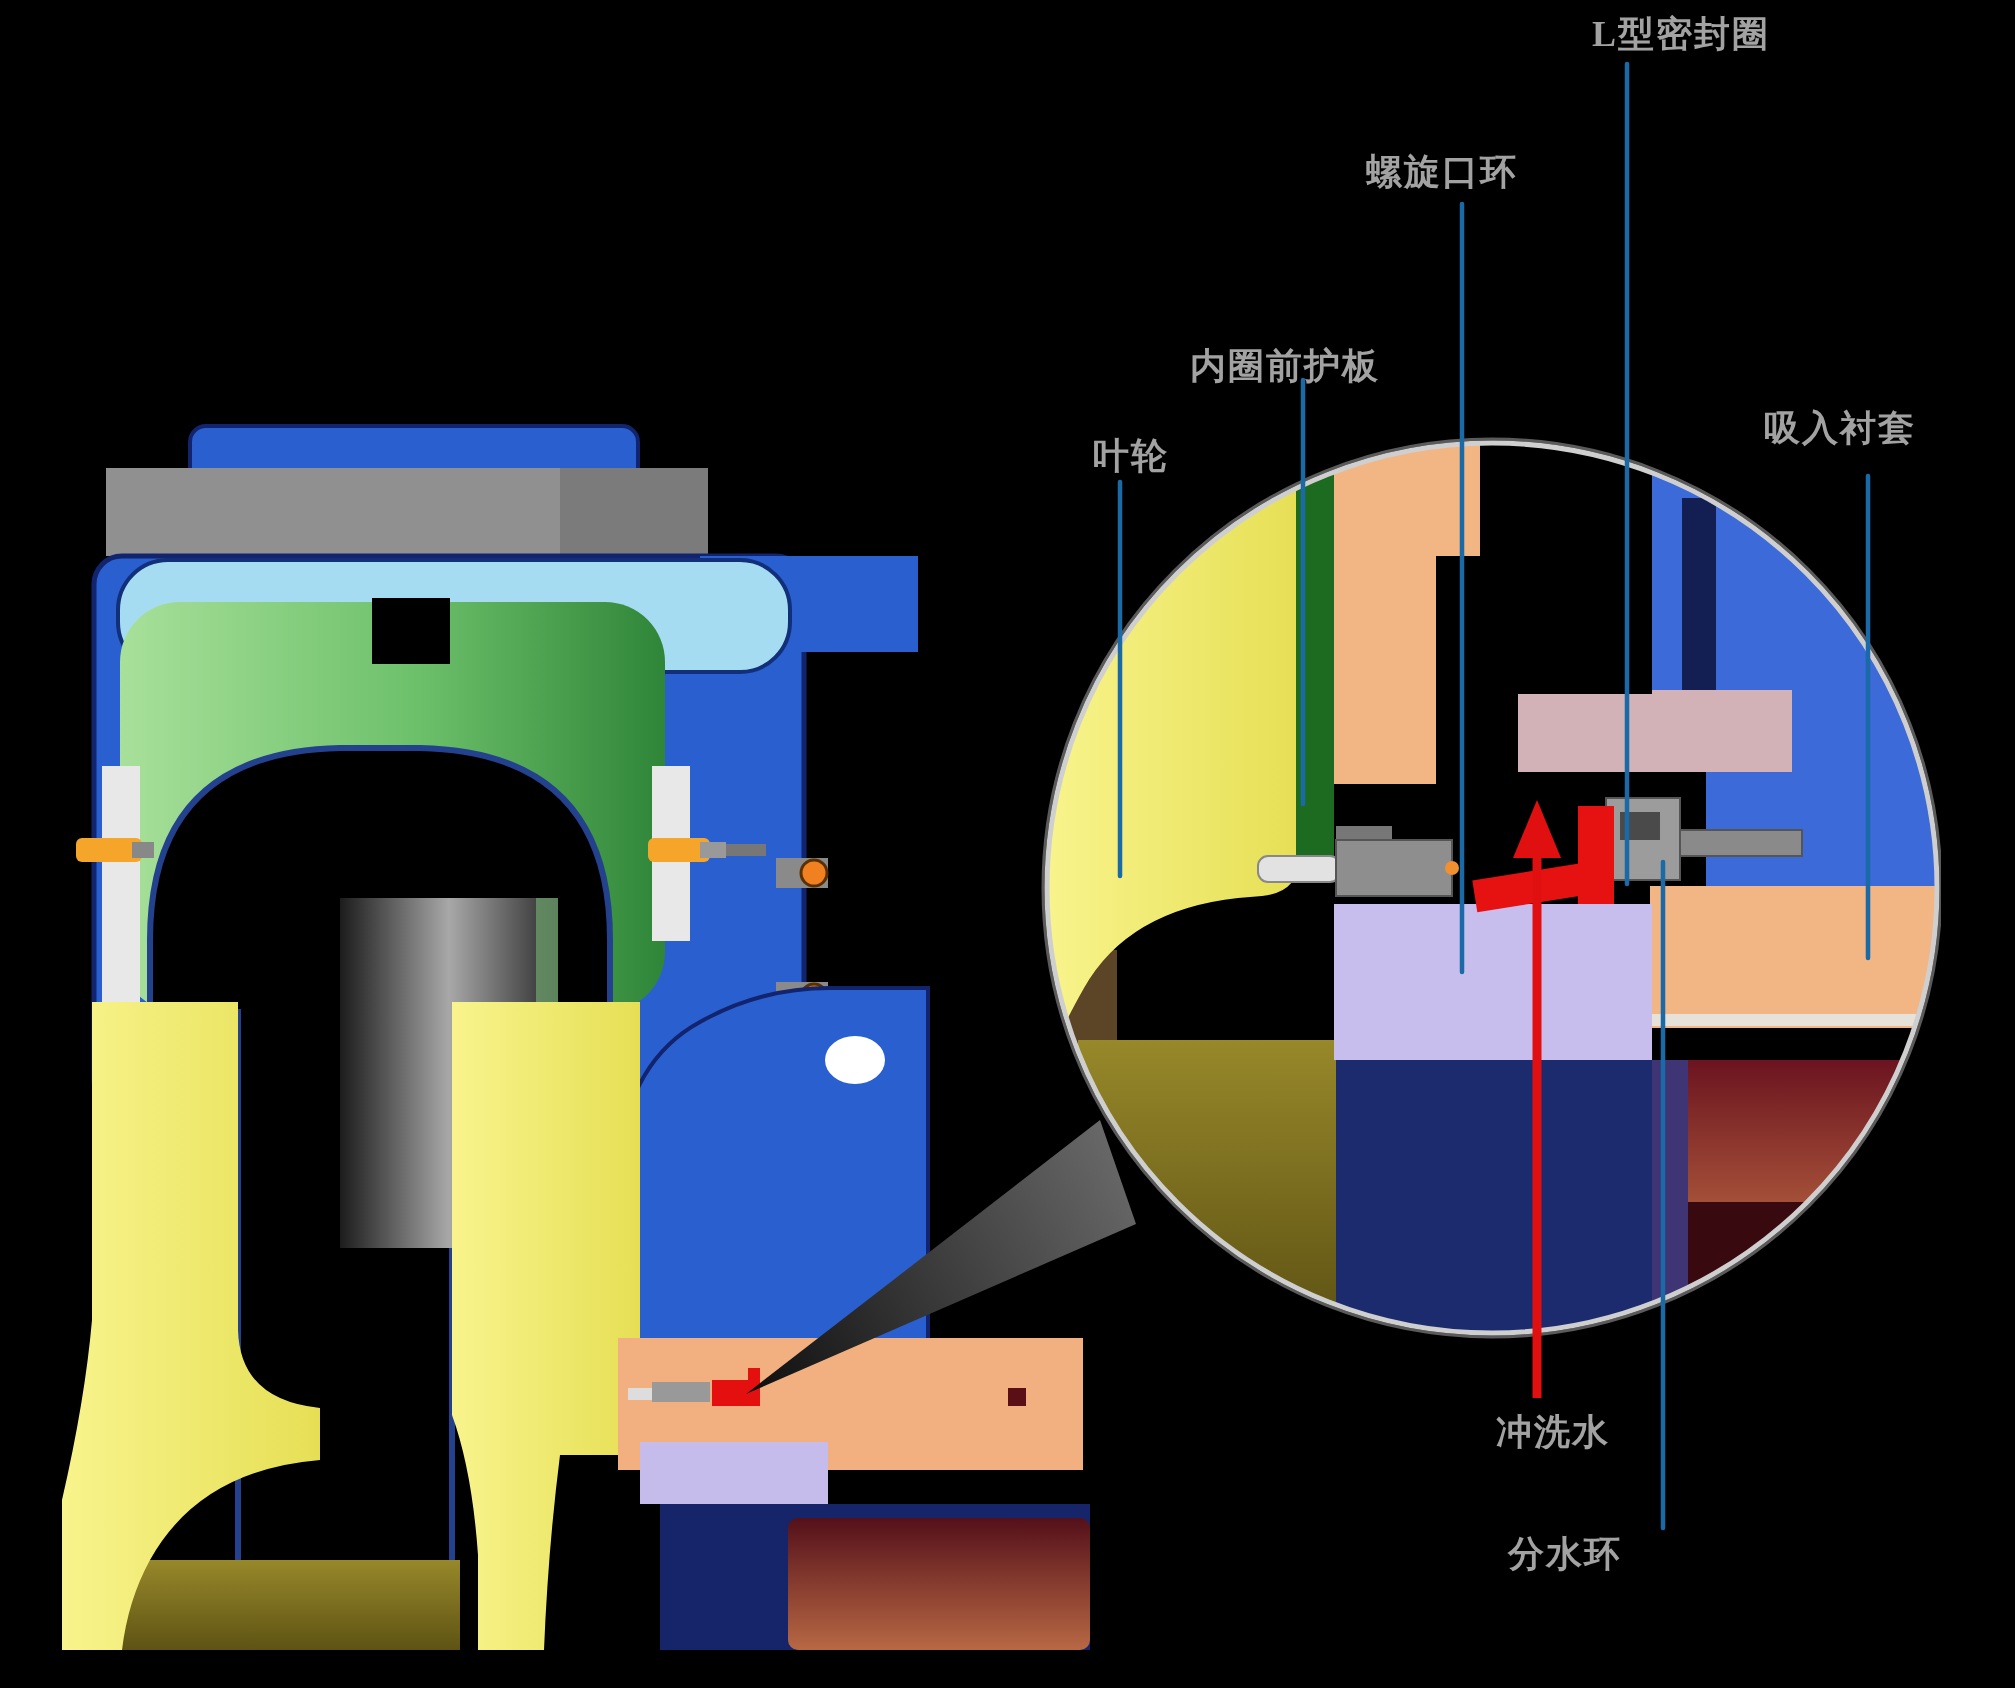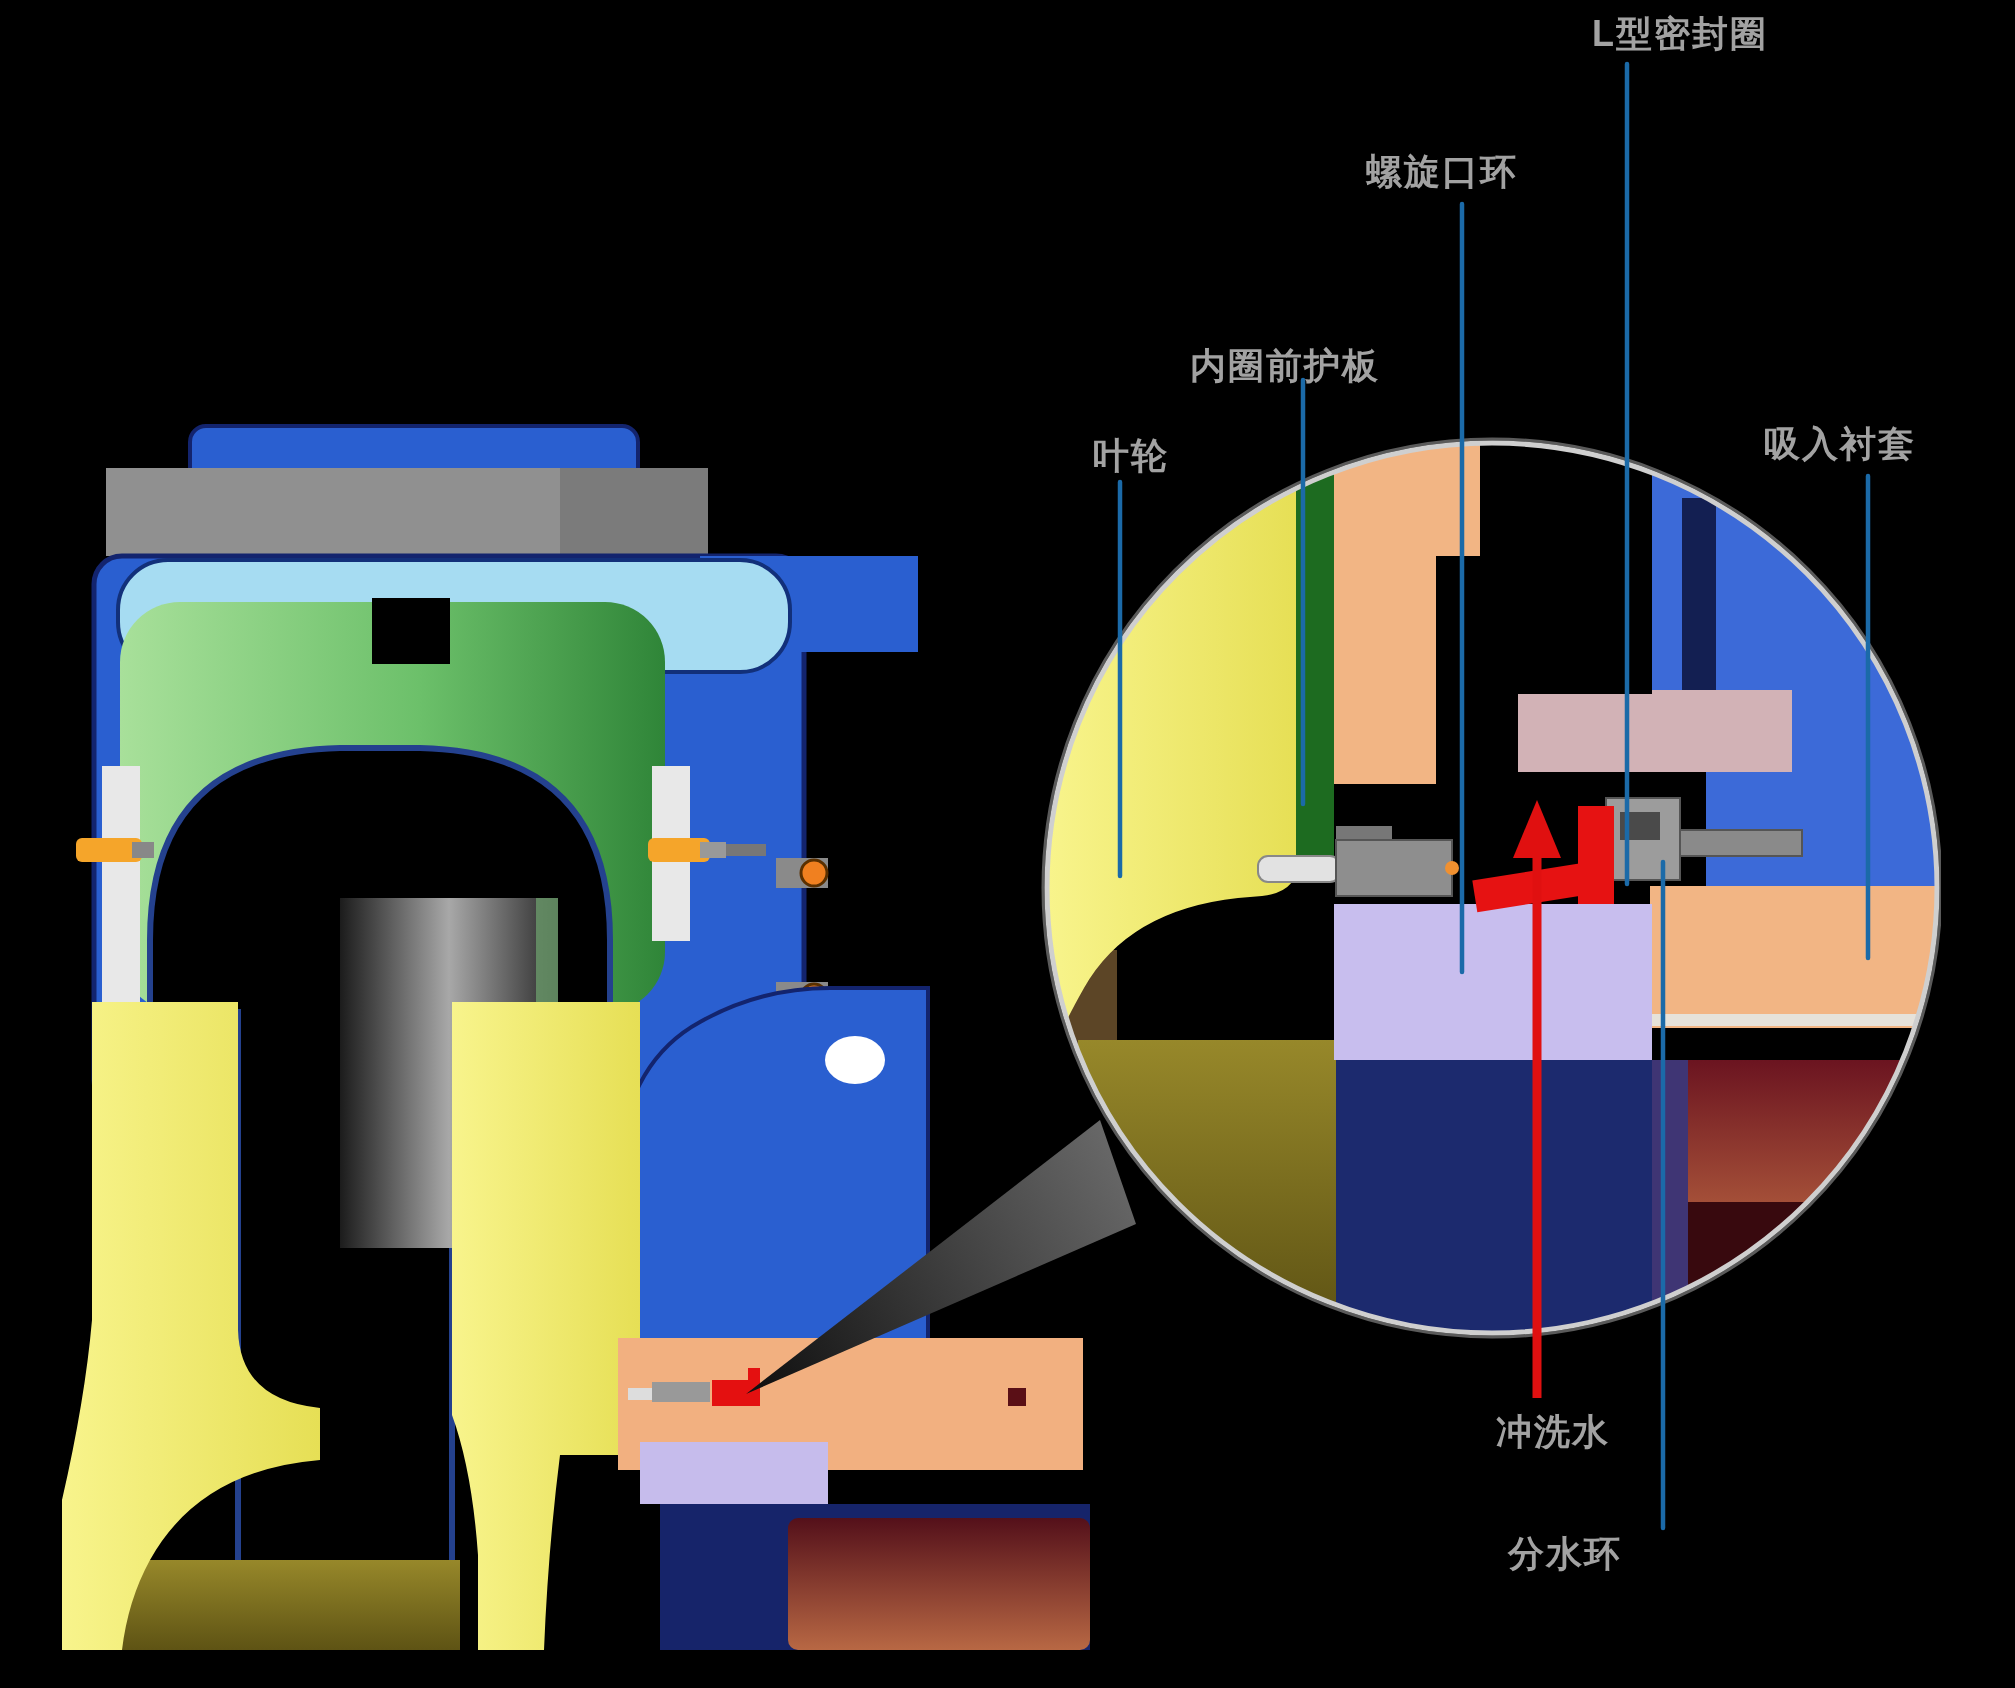--- a/index.html
+++ b/index.html
@@ -1,17 +1,17 @@
 <!DOCTYPE html>
 <html style="--background: #000000; --leader-line: #1b6aa8; --arrow-red: #e01010; --label-text: #a2a2a2; --casing-blue: #2a5fd0; --impeller-yellow: #f2ec6e; --volute-green: #4f9f4f; --guard-peach: #f2b584; --spiral-lavender: #c8beee; --shaft-maroon: #6b1420; --sleeve-navy: #1c2a6e; --seal-red: #e61212;"><head>
 <meta charset="utf-8">
 <style>
   html,body{margin:0;padding:0;background:#000;}
   .stage{position:relative;width:1941px;height:1688px;background:var(--background,#000);overflow:hidden;
-         font-family:Liberation Sans, sans-serif;}
+         font-family:Liberation Serif, serif;}
   .stage svg{position:absolute;left:0;top:0;}
   .label{position:absolute;color:var(--label-text,#a2a2a2);font-size:36px;font-weight:600;
          letter-spacing:2px;white-space:nowrap;user-select:none;}
   .leader{stroke:var(--leader-line,#1b6aa8);stroke-width:4.5;stroke-linecap:round;fill:none;}
   .arrow-line{stroke:var(--arrow-red,#e01010);stroke-width:9;fill:none;}
   .arrow-head{fill:var(--arrow-red,#e01010);}
 </style>
 </head>
 <body>
 
@@ -170,17 +170,17 @@
   <line class="leader" x1="1663" y1="1528" x2="1663" y2="862"></line>
 
   <line class="arrow-line" x1="1537" y1="1398" x2="1537" y2="852"></line>
   <polygon class="arrow-head" points="1537,800 1513,858 1561,858"></polygon>
 </svg>
 
 <div class="label" style="left:1592px;top:10px;">L型密封圈</div>
 <div class="label" style="left:1366px;top:148px;">螺旋口环</div>
 <div class="label" style="left:1190px;top:326px;margin-top:16px;">内圈前护板</div>
 <div class="label" style="left:1093px;top:432px;">叶轮</div>
-<div class="label" style="left:1764px;top:420px;text-align:right;">吸入衬套</div>
+<div class="label" style="left:1764px;top:404px;text-align:right;">吸入衬套</div>
 <div class="label" style="left:1476px;top:1408px;margin-left:20px;">冲洗水</div>
 <div class="label" style="left:1508px;top:1530px;">分水环</div>
 
 </div>
 
 </body></html>

